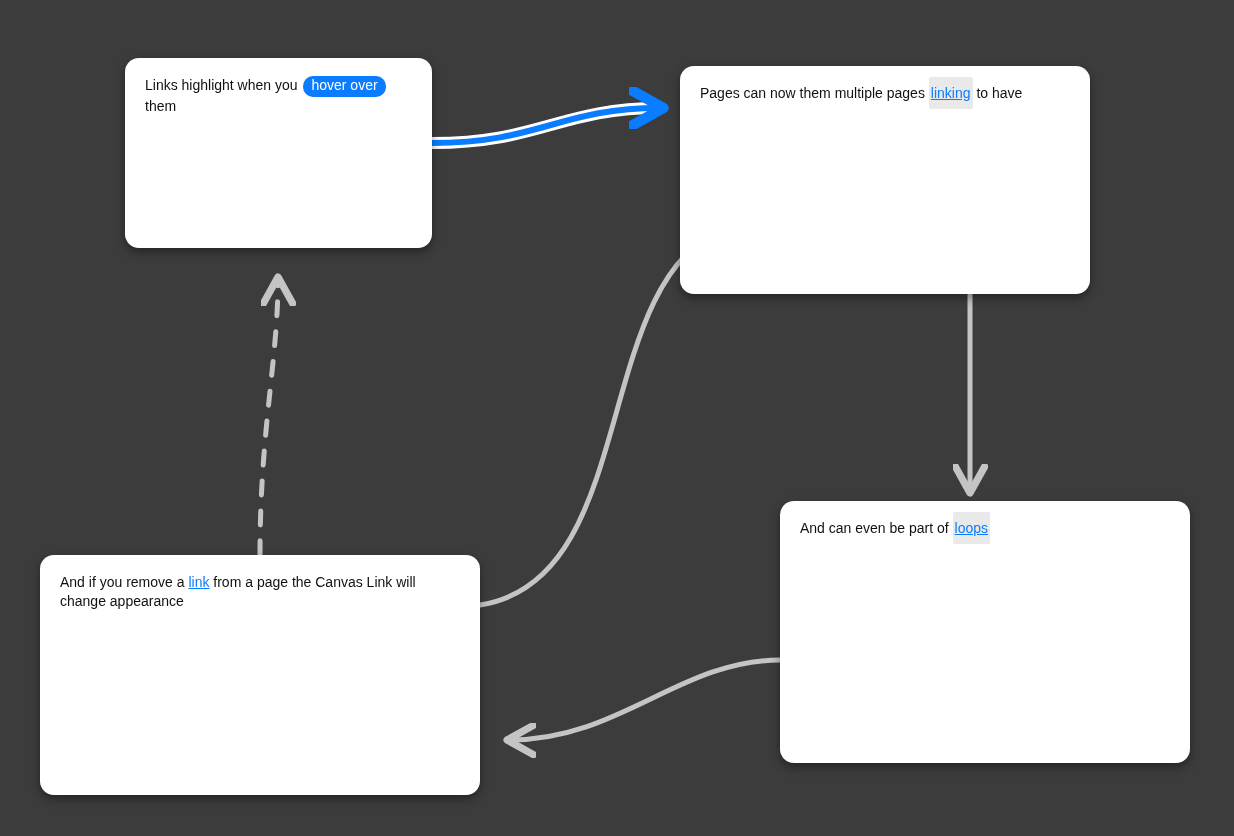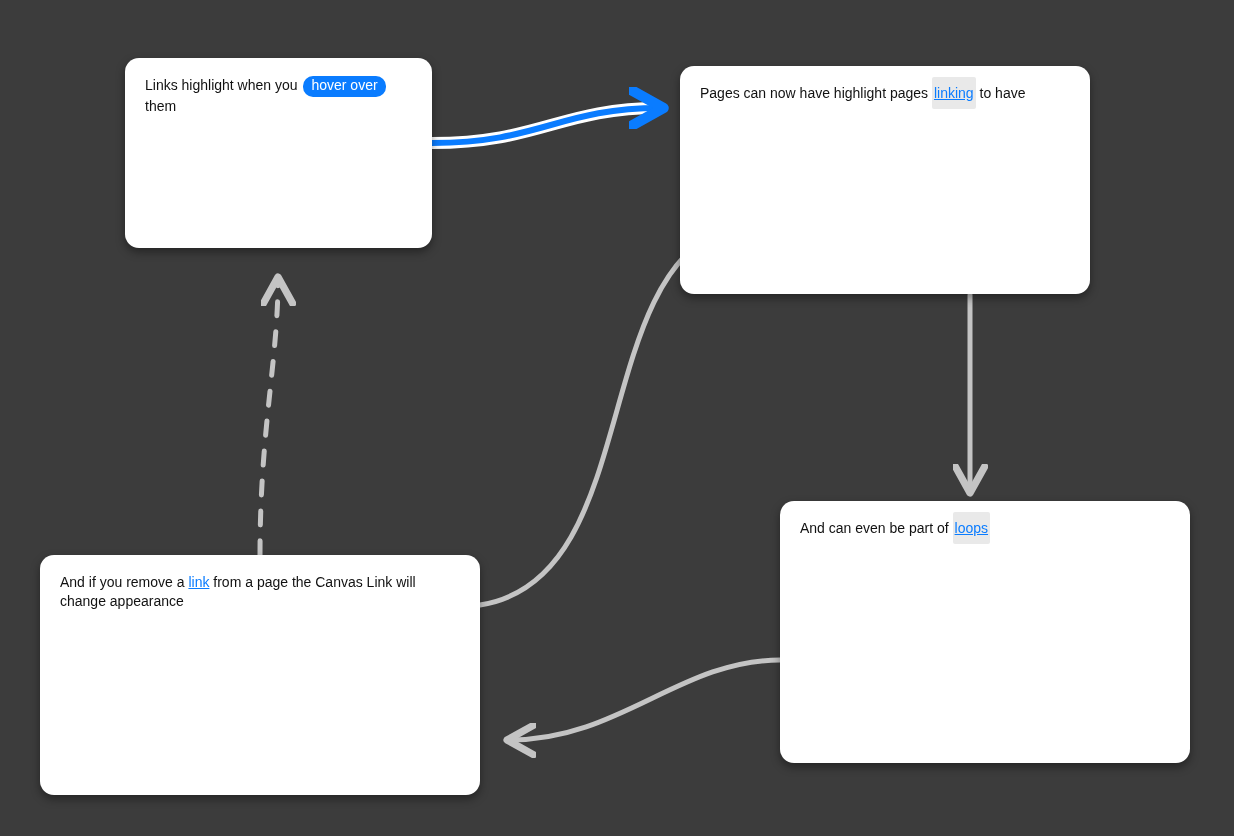--- a/index.html
+++ b/index.html
@@ -83,21 +83,21 @@
     <path d="M 260 555 C 260 430, 278 360, 278 280" fill="none" stroke="#c4c4c4" stroke-width="5" stroke-linecap="round" stroke-dasharray="14 16" marker-end="url(#arrow-gray)"></path>
   </svg>
 
   <div class="node" style="left:125px; top:58px; width:307px; height:190px;">
     <span>Links highlight when you</span>
     <span class="hover-pill">hover over</span>
     <span>them</span>
   </div>
 
   <div class="node" style="left:680px; top:66px; width:410px; height:228px;">
-    <span>Pages can now have highlight pages </span><a href="#" class="link">linking</a><span> to have</span>
+    <span>Pages can now them multiple pages </span><a href="#" class="link">linking</a><span> to have</span>
   </div>
 
   <div class="node" style="left:780px; top:501px; width:410px; height:262px;">
     <span>And can even be part of </span><a href="#" class="link">loops</a><span></span>
   </div>
 
   <div class="node" style="left:40px; top:555px; width:440px; height:240px;">
     <span>And if you remove a </span><a href="#" class="link-nobg">link</a><span> from a page the Canvas Link will change appearance</span>
   </div>
 

